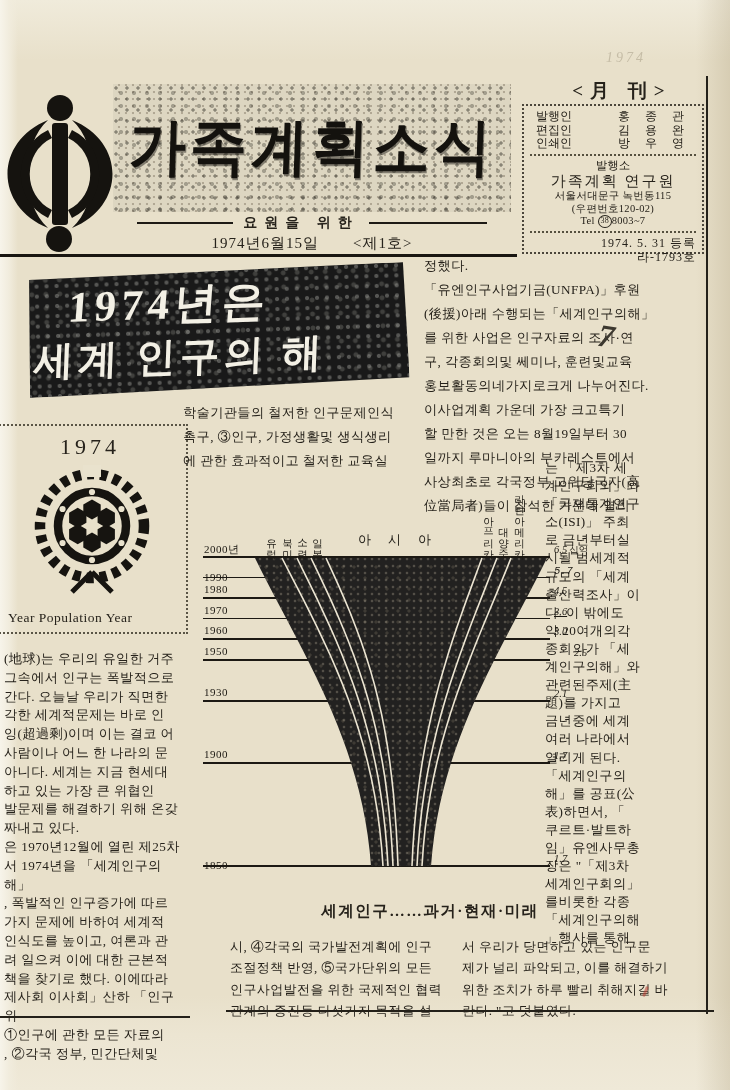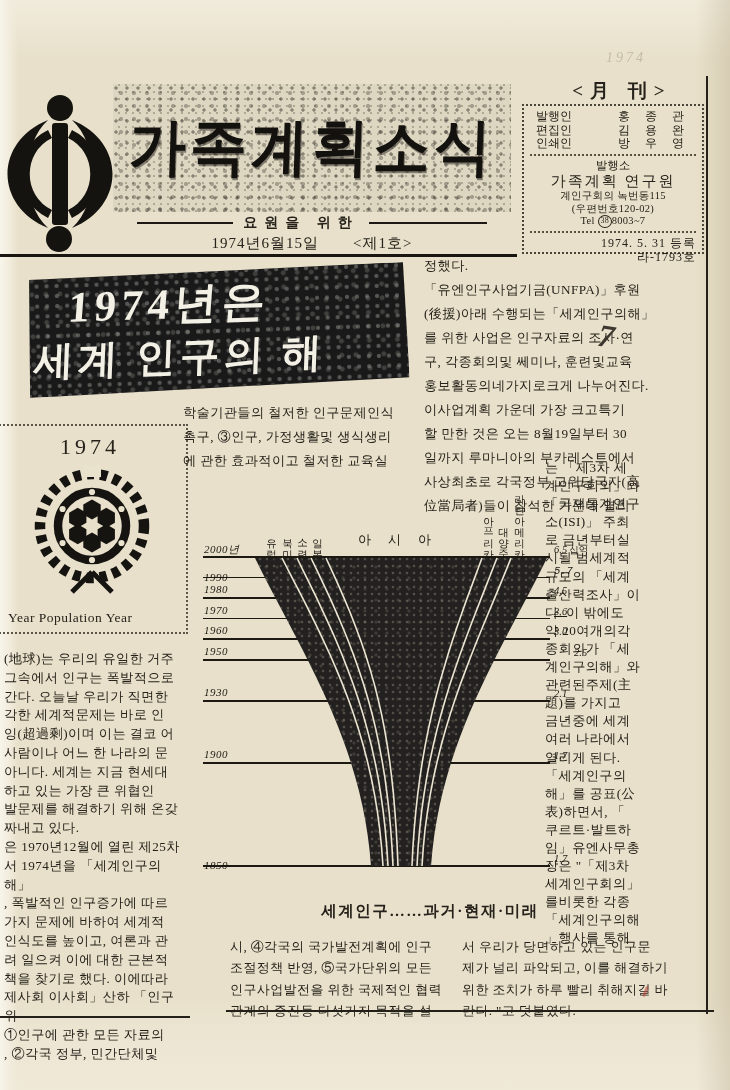--- a/index.html
+++ b/index.html
@@ -72,21 +72,21 @@
   .bodytext{font-size:13.2px;line-height:24px;}
   .narrowtext{font-size:13.2px;line-height:18.1px;}
   .bottomtext{font-size:13px;line-height:21.3px;}
   .caption{left:298px;top:901px;width:264px;position:absolute;text-align:center;font-size:15.5px;font-weight:bold;letter-spacing:1.5px;}
   
   .vrule-right{left:706px;top:76px;width:2px;height:938px;background:#232019;position:absolute;}
   .brule1{left:0;top:1016px;width:190px;height:2px;background:#232019;position:absolute;}
   .brule2{left:226px;top:1010px;width:488px;height:2px;background:#232019;position:absolute;}
   
   .chart-line{position:absolute;left:203px;width:347px;height:1.5px;background:#1c1913;}
-  .chart-year{position:absolute;left:204px;font-size:11px;font-style:italic;letter-spacing:.5px;color:#1c1913;}
+  .chart-year{position:absolute;left:204px;font-size:11px;letter-spacing:.5px;color:#1c1913;}
   .chart-value{position:absolute;left:554px;font-size:10.5px;font-style:italic;color:#1c1913;}
   .chart-unit{font-size:9.5px;font-style:normal;margin-left:2px;}
   .region-v{position:absolute;writing-mode:vertical-rl;font-size:10.5px;letter-spacing:.5px;line-height:14px;color:#1c1913;}
   .region-h{position:absolute;font-size:13px;letter-spacing:17px;color:#1c1913;}
   #funnel-tex{
     position:absolute;left:195px;top:550px;width:370px;height:325px;
     background-color:#222120;
     background-image:
       radial-gradient(circle at 2px 2px, rgba(195,185,163,.30) 1px, transparent 1.7px),
       radial-gradient(circle at 5px 6px, rgba(150,140,118,.24) 1.2px, transparent 2px);
@@ -140,21 +140,21 @@
     <span>편집인</span>
     <span class="staff-name">김 용 완</span>
   </div>
   <div class="staff-row">
     <span>인쇄인</span>
     <span class="staff-name">방 우 영</span>
   </div>
   <div class="dotline"></div>
   <div>발행소</div>
   <div class="office-name">가족계획 연구원</div>
-  <div class="addr">계인구회의 녹번동115</div>
+  <div class="addr">서울서대문구 녹번동115</div>
   <div class="addr">(우편번호120-02)</div>
   <div class="addr">
     <span>Tel</span>
     <span class="tel-circ">38</span><span>8003~7</span>
   </div>
   <div class="dotline"></div>
   <div class="reg">1974. 5. 31 등록</div>
   <div class="reg reg2">라-1793호</div>
 </div>
 

